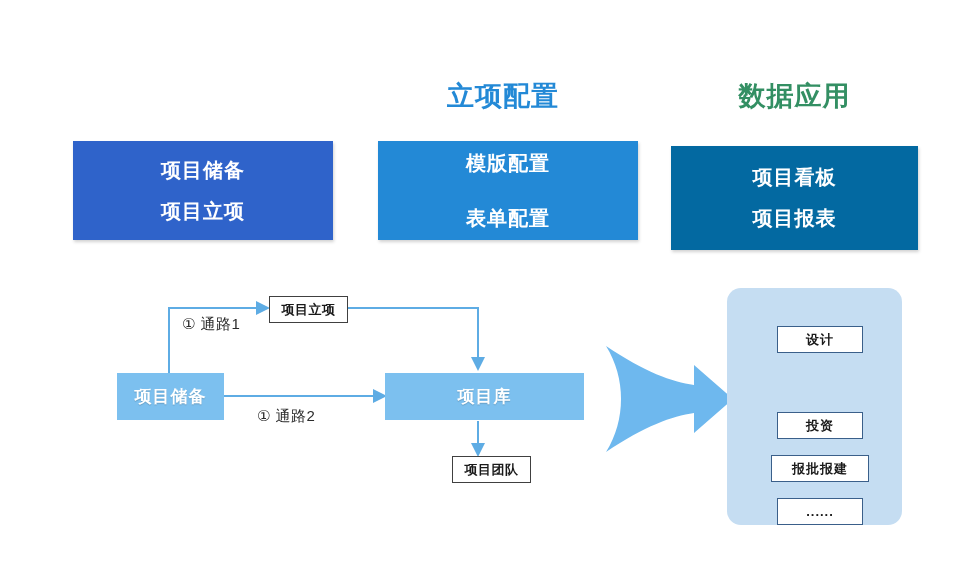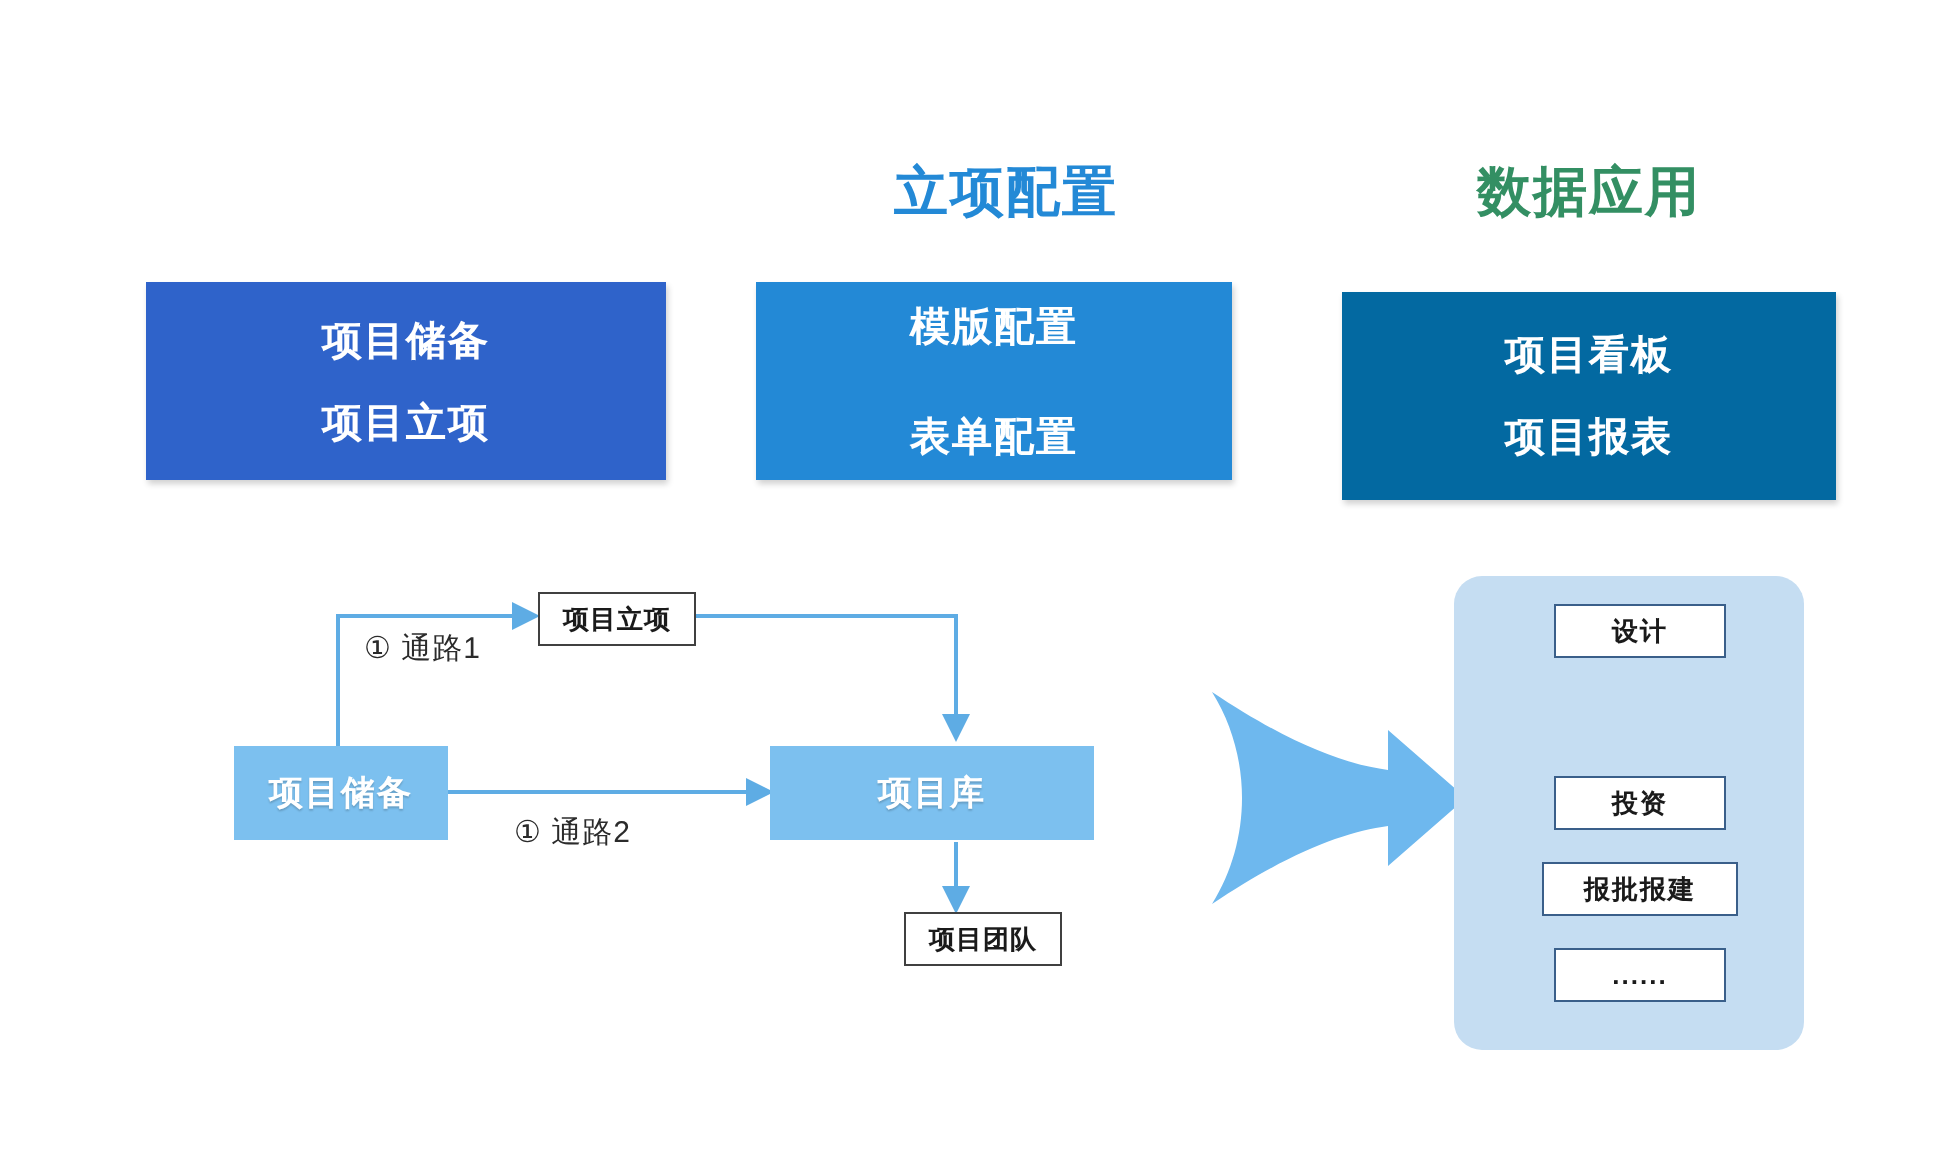--- a/index.html
+++ b/index.html
@@ -73,36 +73,37 @@
   }
   .panel-item{
     position:absolute;
     background:#ffffff;
     border:1.5px solid #3a5f8a;
     display:flex;align-items:center;justify-content:center;
     font-size:13px;
     font-weight:bold;
     color:#1a1a1a;
     letter-spacing:1px;
+    margin-top:24px;
   }
 
   svg.overlay{position:absolute;left:0;top:0;width:980px;height:578px;pointer-events:none;}
 </style>
 </head>
 <body>
 
 <div id="stage">
 
   <div class="col-box" style="left:73px;top:141px;width:260px;height:99px;background:#2f63ca;">
     <span>项目储备</span>
     <span>项目立项</span>
   </div>
 
   <div class="col-title" style="left:378px;top:78px;width:250px;color:#2389d6;">立项配置</div>
-  <div class="col-box" style="left:378px;top:141px;width:238px;height:99px;background:#2389d6;gap:28px;">
+  <div class="col-box" style="left:378px;top:141px;width:260px;height:99px;background:#2389d6;gap:28px;">
     <span>模版配置</span>
     <span>表单配置</span>
   </div>
 
   <div class="col-title" style="left:671px;top:78px;width:247px;color:#338f63;">数据应用</div>
   <div class="col-box" style="left:671px;top:146px;width:247px;height:104px;background:#0369a1;">
     <span>项目看板</span>
     <span>项目报表</span>
   </div>
 
@@ -125,21 +126,21 @@
              C 645,372 672,382 694,385
              L694,365 L733,399 L694,433 L694,413
              C 672,416 645,426 606,452
              C 626,420 626,378 606,346 Z" fill="#6eb8ee"></path>
   </svg>
 
   <div class="flow-white" style="left:269px;top:296px;width:77px;height:25px;">项目立项</div>
 
   <div class="flow-blue" style="left:117px;top:373px;width:107px;height:47px;">项目储备</div>
 
-  <div class="flow-blue" style="left:385px;top:373px;width:162px;height:47px;text-align:right;">项目库</div>
+  <div class="flow-blue" style="left:385px;top:373px;width:199px;height:47px;text-align:right;">项目库</div>
 
   <div class="flow-white" style="left:440px;top:456px;width:77px;height:25px;margin-left:12px;">项目团队</div>
 
   <div class="flow-label" style="left:182px;top:315px;">① 通路1</div>
 
   <div class="flow-label" style="left:257px;top:407px;">① 通路2</div>
 
   <div class="panel" style="left:727px;top:288px;width:175px;height:237px;"></div>
 
   <div class="panel-item" style="left:777px;top:302px;width:84px;height:25px;">设计</div>

